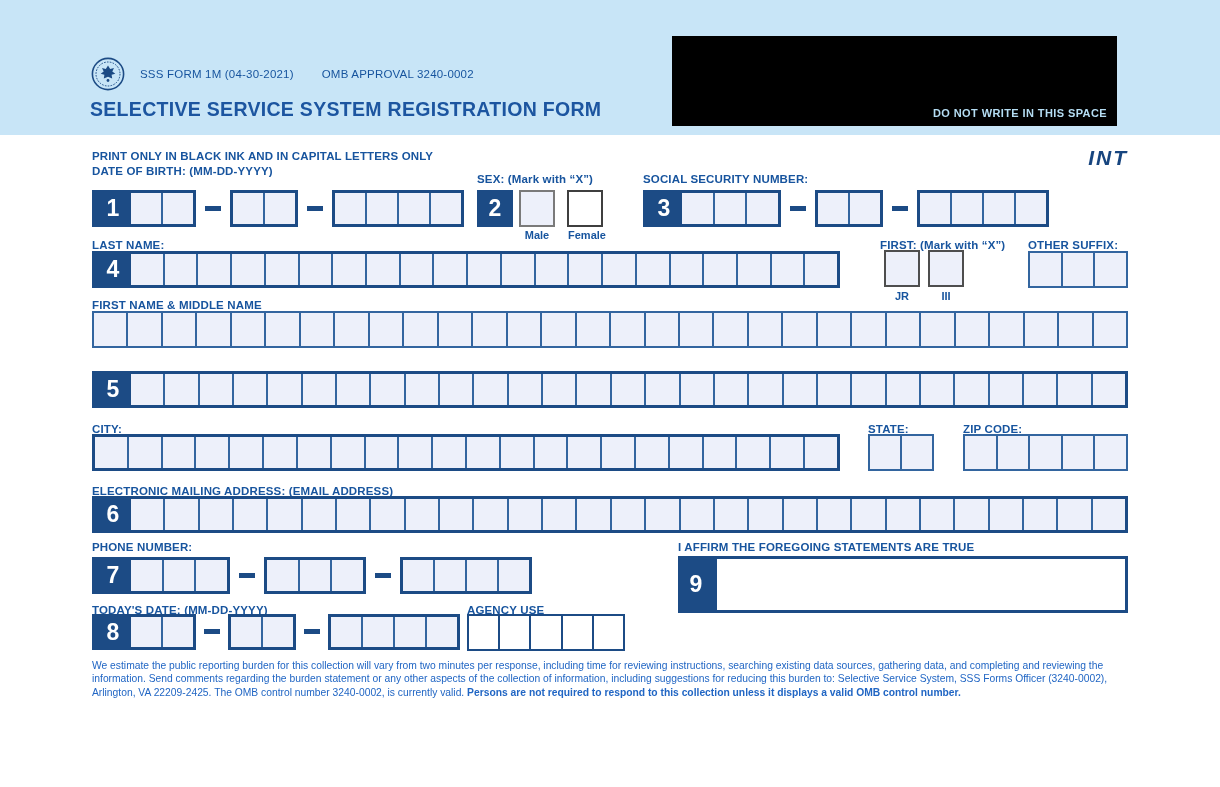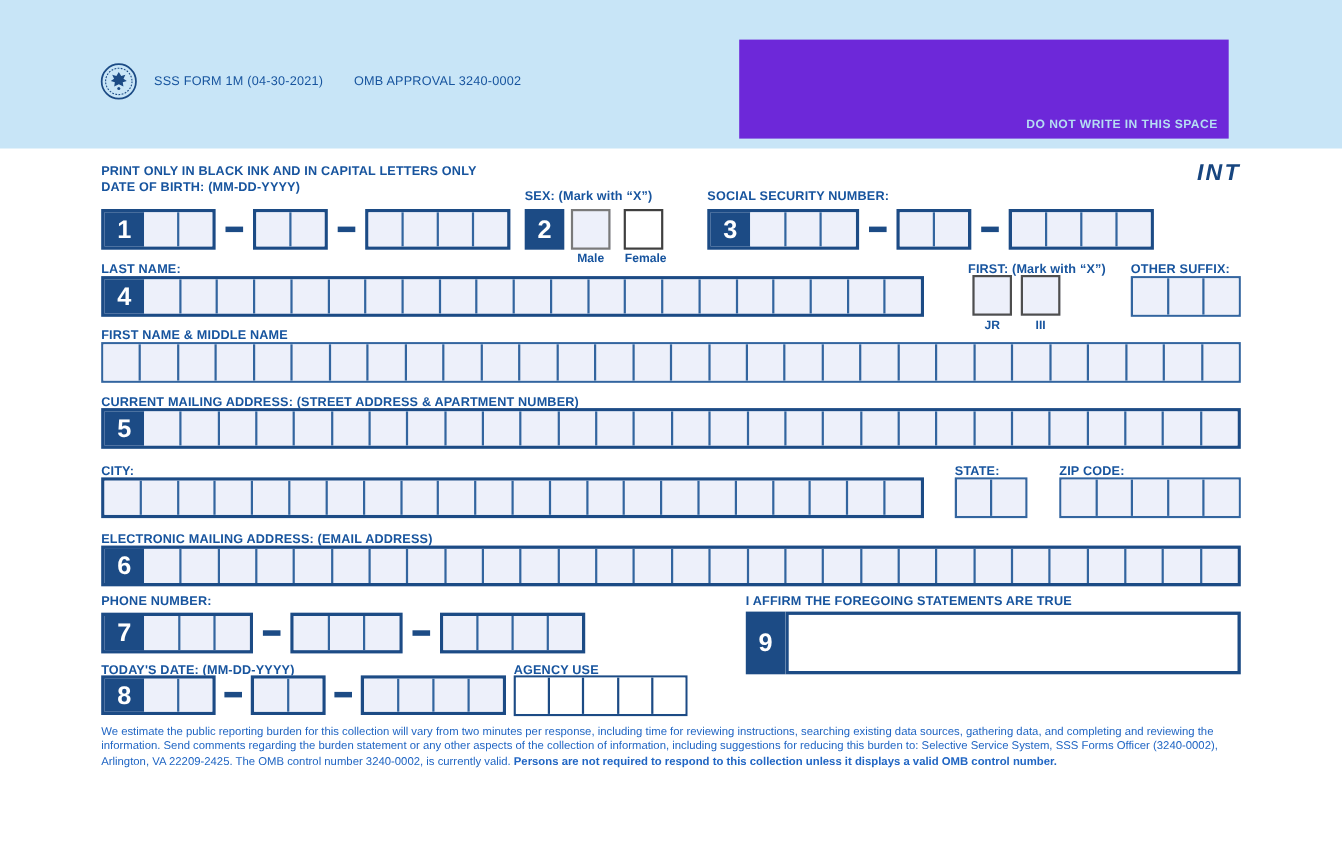--- a/index.html
+++ b/index.html
@@ -4,21 +4,21 @@
 <style>
   * { margin:0; padding:0; box-sizing:border-box; }
   body { font-family:"Liberation Sans", sans-serif; background:#ffffff; }
   .page { position:relative; width:1220px; height:787px; background:#ffffff; overflow:hidden; }
 
   
   .banner { position:absolute; left:0; top:0; width:1220px; height:135px; background:#c8e5f7; }
   .form-meta { position:absolute; left:140px; top:68px; font-size:11.5px; font-weight:normal; color:#17549e; letter-spacing:.2px; }
   .form-meta span { margin-right:28px; }
   .main-title { position:absolute; left:90px; top:98px; font-size:19.5px; font-weight:bold; color:#1c55a0; letter-spacing:.3px; white-space:nowrap; }
-  .whitebox { position:absolute; left:672px; top:36px; width:445px; height:90px; background:#6d28d9; }
+  .whitebox { position:absolute; left:672px; top:36px; width:445px; height:90px; background:#000000; }
   .dnw { position:absolute; right:10px; bottom:7px; font-size:11px; font-weight:bold; color:#b5ddf3; letter-spacing:.4px; }
 
   
   .lbl { position:absolute; font-size:11.5px; font-weight:bold; color:#17549e; letter-spacing:.15px; white-space:nowrap; }
   .small-lbl { position:absolute; font-size:11px; font-weight:bold; color:#17549e; text-align:center; }
   .int { position:absolute; right:92px; top:146px; font-size:21px; font-weight:bold; color:#17457f; letter-spacing:2px;font-style:italic; }
 
   
   .cellrow { position:absolute; display:flex; border:3px solid #1c4b85; background:#edf0fa; height:37px; }
   .cellrow.mid { border:2px solid #33659f; }
@@ -51,20 +51,21 @@
   <div class="banner">
     <svg width="34" height="34" style="position:absolute;left:91px;top:57px;" viewBox="0 0 34 34">
       <circle cx="17" cy="17" r="15.6" fill="none" stroke="#1c4b85" stroke-width="1.6"></circle>
       <circle cx="17" cy="17" r="12" fill="none" stroke="#1c4b85" stroke-width="1" stroke-dasharray="1.6 1.3"></circle>
       <path d="M17 8.5 l2.2 3.6 3.8-1.2 -1.7 3.6 3 2.2 -3.7 1 .6 3.9 -4.2-1.9 -4.2 1.9 .6-3.9 -3.7-1 3-2.2 -1.7-3.6 3.8 1.2 z" fill="#1c4b85"></path>
       <circle cx="17" cy="23.5" r="1.4" fill="#1c4b85"></circle>
     </svg>
     <div class="form-meta">
       <span>SSS FORM 1M (04-30-2021)</span><span>OMB APPROVAL 3240-0002</span>
     </div>
+    <div class="main-title">SELECTIVE SERVICE SYSTEM REGISTRATION FORM</div>
     <div class="whitebox">
       <div class="dnw">DO NOT WRITE IN THIS SPACE</div>
     </div>
   </div>
 
   <div class="lbl" style="left:92px; top:150px;">PRINT ONLY IN BLACK INK AND IN CAPITAL LETTERS ONLY</div>
   <div class="int">INT</div>
 
   <div class="lbl" style="left:92px; top:165px;text-align:right;">DATE OF BIRTH: (MM-DD-YYYY)</div>
   <div class="cellrow" style="left:92px; top:190px; width:104px;">
@@ -186,21 +187,20 @@
       <div class="cell"></div>
       <div class="cell"></div>
       <div class="cell"></div>
       <div class="cell"></div>
       <div class="cell"></div>
       <div class="cell"></div>
       <div class="cell"></div>
       <div class="cell"></div>
     </div>
 
-  <div class="lbl" style="left:92px; top:360px;">CURRENT MAILING ADDRESS: (STREET ADDRESS &amp; APARTMENT NUMBER)</div>
   <div class="cellrow" style="left:92px; top:371px; width:1036px;">
     <div class="badge">5</div>
     <div style="display:flex; flex:1;">
         <div class="cell"></div>
         <div class="cell"></div>
         <div class="cell"></div>
         <div class="cell"></div>
         <div class="cell"></div>
         <div class="cell"></div>
         <div class="cell"></div>

